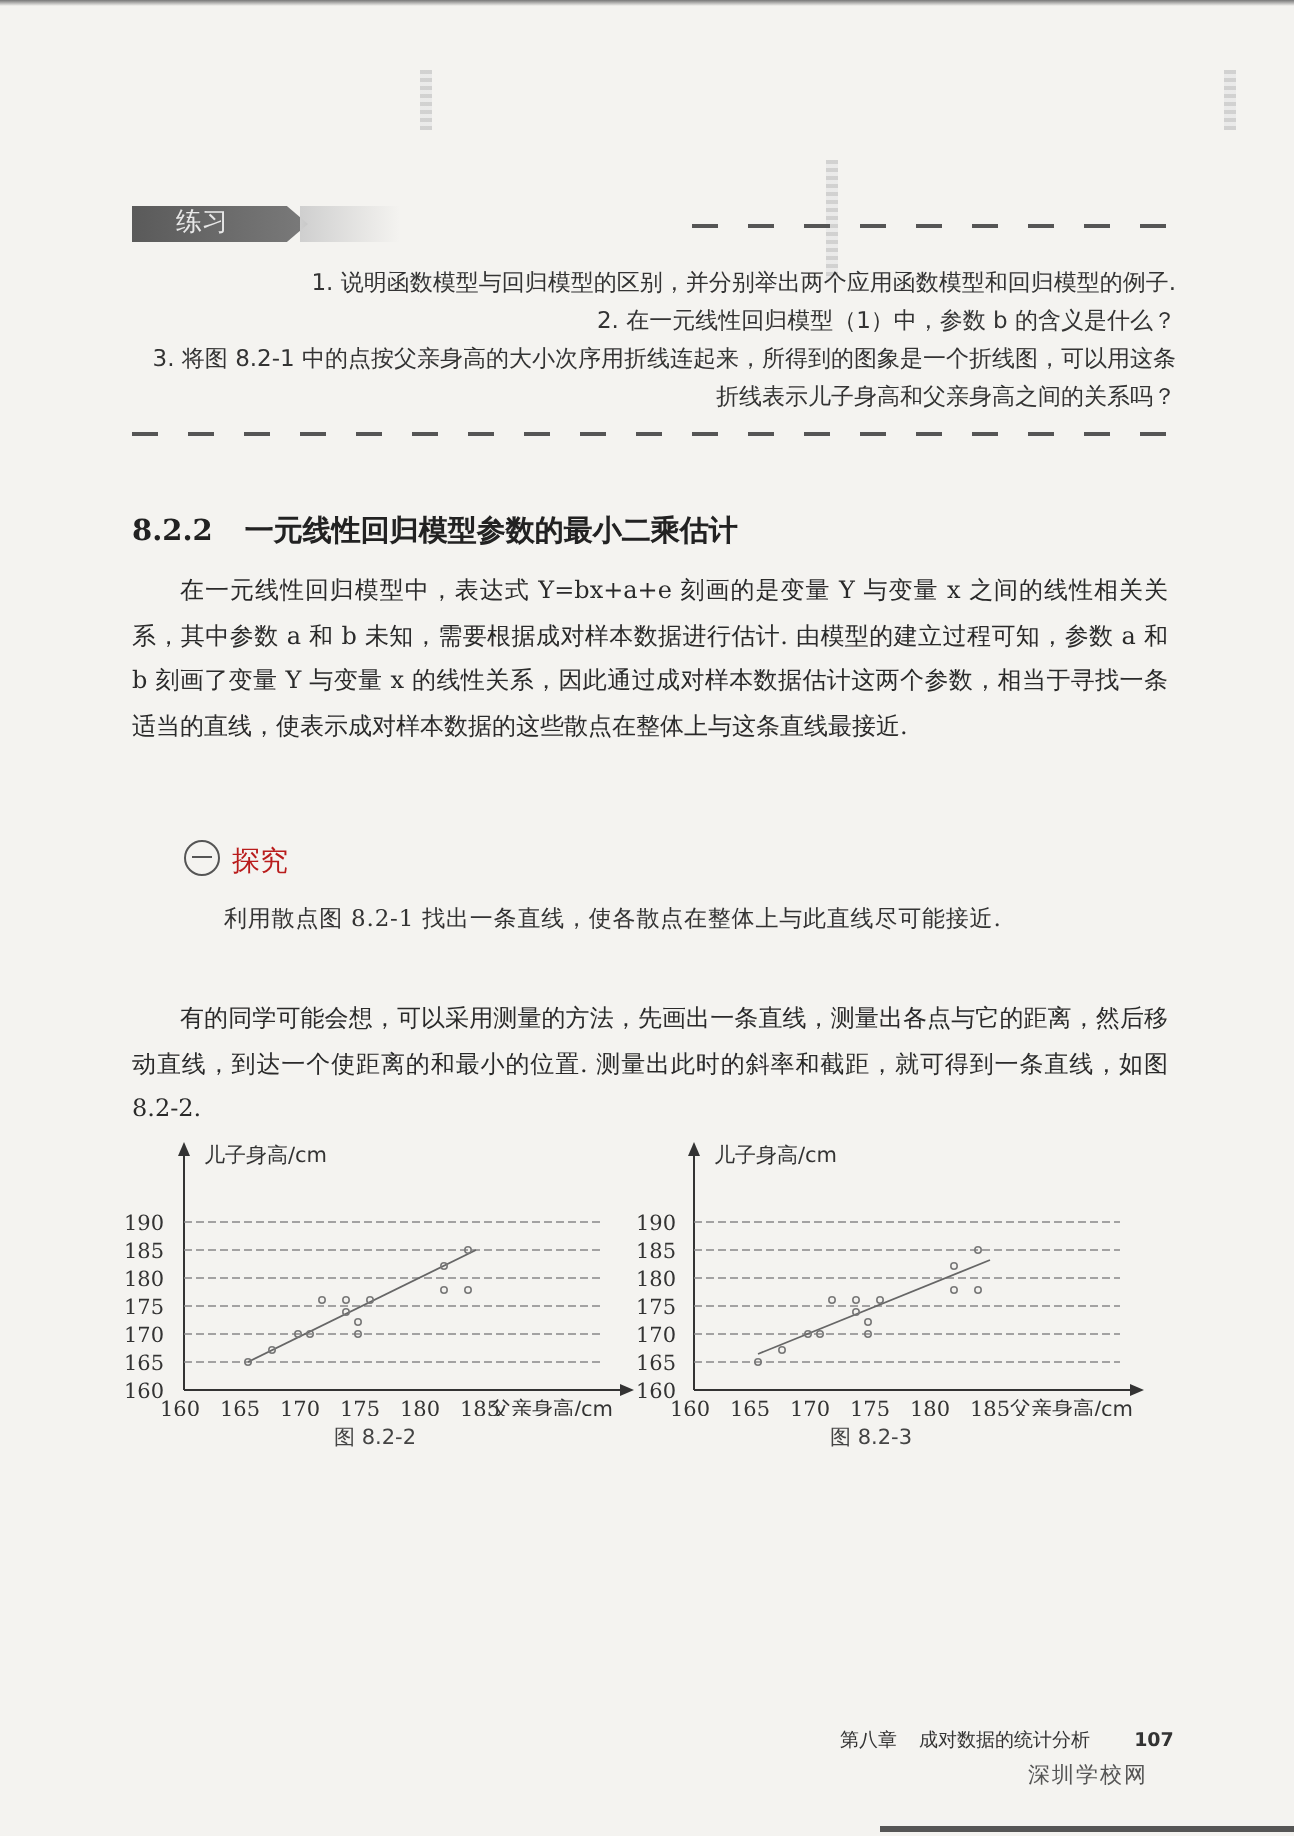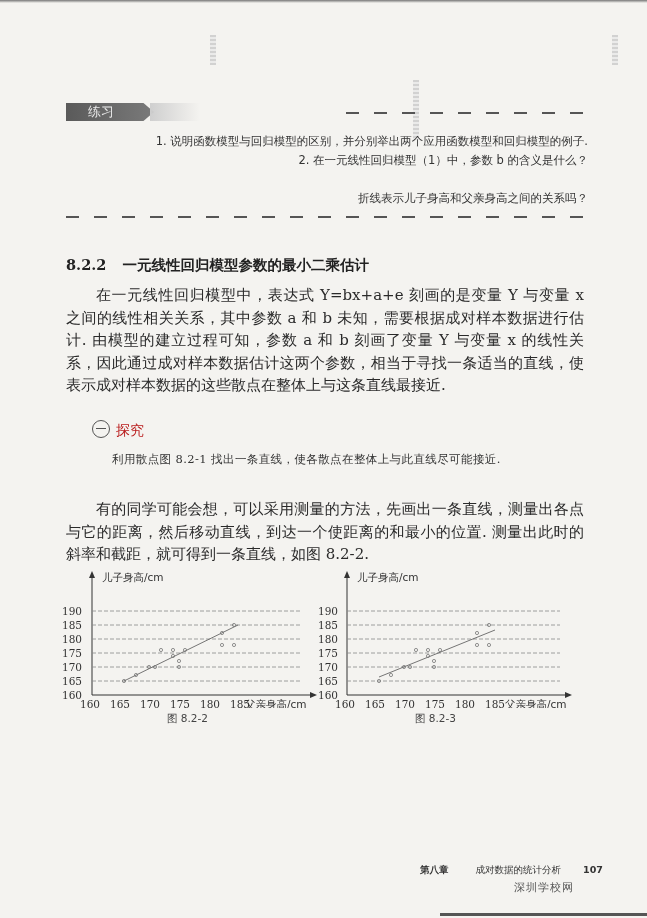--- a/index.html
+++ b/index.html
@@ -22,35 +22,35 @@
   .ex-banner-fade { position: absolute; left: 150px; top: 103px; width: 50px; height: 18px; background: linear-gradient(90deg, #cfcfcf, rgba(244,243,240,0)); }
   .dash-line { position: absolute; height: 2px;
     background: repeating-linear-gradient(90deg, #555 0 13px, transparent 13px 28px); }
 
   .exercise { position: absolute; left: 68px; width: 520px; font-size: 11.5px; line-height: 17px; font-family: "DejaVu Sans", sans-serif; color: #333; text-align: right; }
   .exercise .cont { padding-left: 12px; }
 
   .section-title { position: absolute; left: 66px; top: 256px; font-family: "DejaVu Sans", sans-serif; font-size: 14.5px; font-weight: bold; color: #222; }
   .section-title .num { margin-right: 16px; font-family: "DejaVu Serif", serif; }
 
-  .para { position: absolute; left: 66px; width: 518px; font-size: 15px; line-height: 22.5px; text-align: justify; color: #2a2a2a; }
+  .para { position: absolute; left: 66px; width: 518px; font-size: 12px; line-height: 22.5px; text-align: justify; color: #2a2a2a; }
   .para p { margin: 0; text-indent: 2em; }
 
   .explore { position: absolute; left: 92px; top: 420px; font-family: "DejaVu Sans", sans-serif; font-size: 14px; color: #b91c1c; }
   .explore-icon { display: inline-block; width: 16px; height: 16px; border: 1.5px solid #555; border-radius: 50%; vertical-align: -3px; margin-right: 6px; position: relative; }
   .explore-icon::after { content: ""; position: absolute; left: 3px; top: 7px; width: 10px; height: 3px; border-top: 1.5px solid #555; }
   .explore-task { position: absolute; left: 112px; top: 452px; font-size: 11.5px; color: #333; letter-spacing: 0.4px; }
 
   .chart { position: absolute; }
   .chart svg text { font-family: "DejaVu Serif", serif; font-size: 10.5px; fill: #333; }
   .chart svg text.cn { font-family: "DejaVu Sans", sans-serif; font-size: 10.5px; }
   .caption { position: absolute; font-family: "DejaVu Sans", sans-serif; font-size: 10.5px; color: #444; }
 
   .footer { position: absolute; left: 420px; top: 864px; font-family: "DejaVu Sans", sans-serif; font-size: 9.5px; color: #333; }
-  .footer .chap { font-weight: bold; margin-right: 24px; }
+  .footer .chap { font-weight: normal; margin-right: 8px; }
   .watermark { position: absolute; left: 514px; top: 880px; font-family: "DejaVu Serif", serif; font-size: 11px; color: #555; letter-spacing: 1px; }
 
   .scan-mark { position: absolute; width: 6px; background: repeating-linear-gradient(#c9c9c9 0 2px, #e8e8e8 2px 4px); opacity: 0.8; }
 </style>
 </head>
 <body>
 
 <div class="page">
   <div class="top-shadow"></div>
   <div class="scan-mark" style="left:210px;top:35px;height:30px"></div>
@@ -58,20 +58,21 @@
   <div class="scan-mark" style="left:413px;top:80px;height:60px"></div>
 
   <div class="ex-banner">
     <span>练习</span>
   </div>
   <div class="ex-banner-fade"></div>
   <div class="dash-line" style="left:346px;top:112px;width:240px;"></div>
 
   <div class="exercise" style="top:133px">1. 说明函数模型与回归模型的区别，并分别举出两个应用函数模型和回归模型的例子.</div>
   <div class="exercise" style="top:152px">2. 在一元线性回归模型（1）中，参数 b 的含义是什么？</div>
+  <div class="exercise" style="top:171px">3. 将图 8.2-1 中的点按父亲身高的大小次序用折线连起来，所得到的图象是一个折线图，可以用这条</div>
   <div class="exercise" style="top:190px">
       <div class="cont">折线表示儿子身高和父亲身高之间的关系吗？</div>
     </div>
   <div class="dash-line" style="left:66px;top:216px;width:520px;"></div>
 
   <div class="section-title">
     <span class="num">8.2.2</span><span>一元线性回归模型参数的最小二乘估计</span>
   </div>
 
   <div class="para" style="top:284px">

